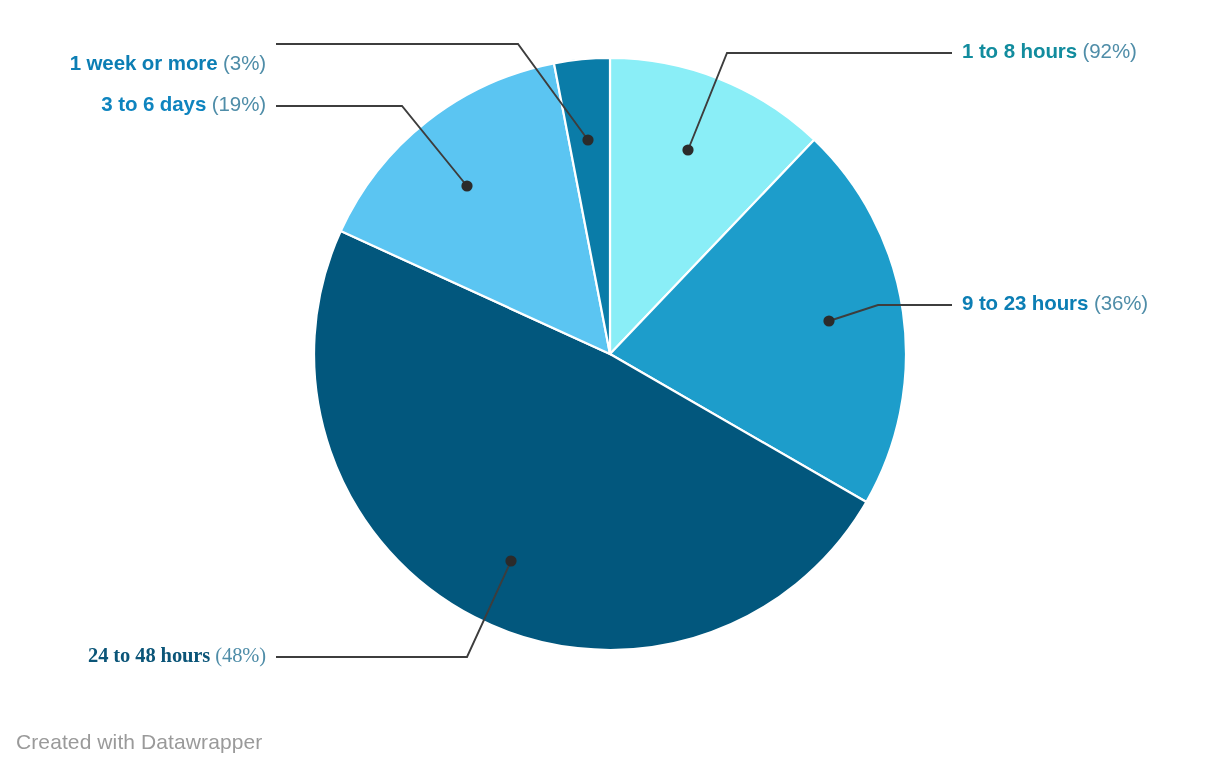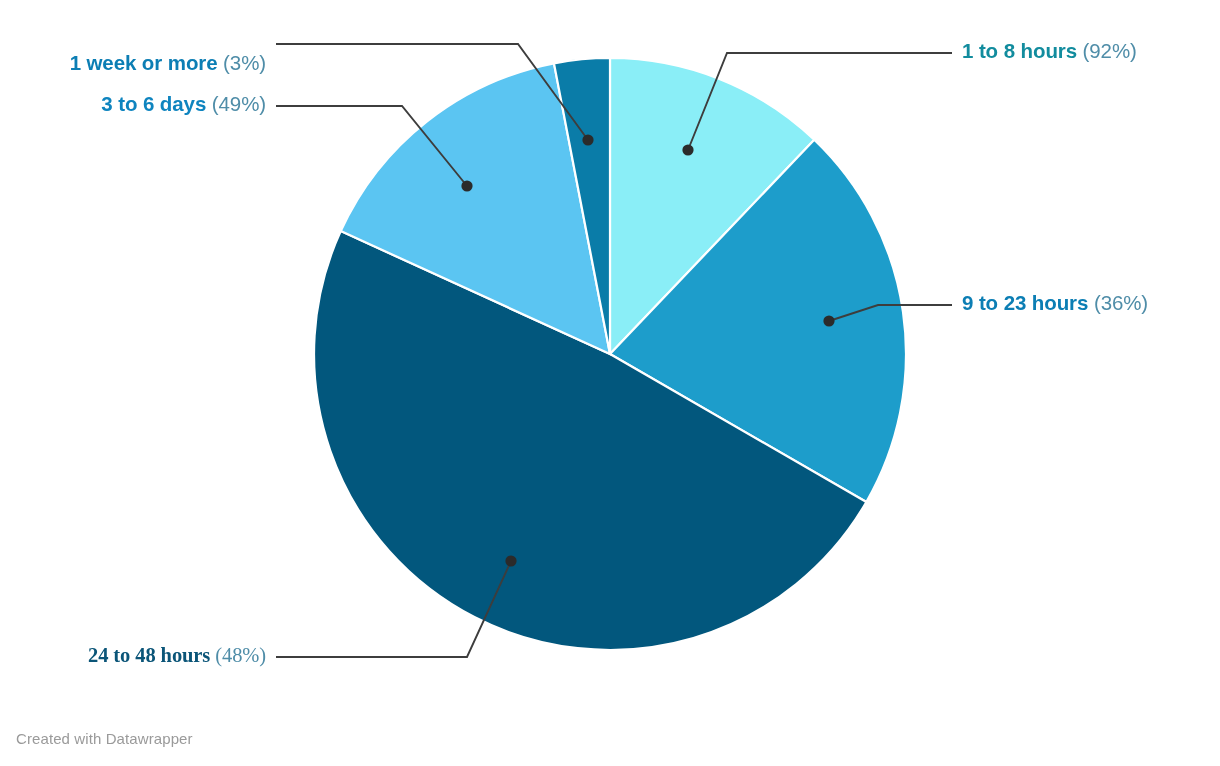--- a/index.html
+++ b/index.html
@@ -41,21 +41,21 @@
   .pie-label .pct {
     font-weight: 400;
     color: #4f8da8;
   }
   .label-right { text-align: left; }
   .label-left  { text-align: right; }
   #footer-credit {
     position: absolute;
     left: 16px;
     top: 730px;
-    font-size: 15px;
+    font-size: 21px;
     color: #9a9a9a;
     font-weight: 400;
     letter-spacing: 0.1px;
   }
 </style>
 </head>
 <body>
 
 <div id="chart-root">
 
@@ -78,18 +78,18 @@
         <circle cx="467" cy="186" r="5.6" class="leader-dot"></circle>
         <path d="M 276 44 L 518 44 L 588 140" class="leader-line"></path>
         <circle cx="588" cy="140" r="5.6" class="leader-dot"></circle>
       </g>
   </svg>
 
   <div id="labels-layer">
       <div class="pie-label label-right" style="color: rgb(18, 140, 158); top: 41px; left: 962px;"><span class="name">1 to 8 hours</span> <span class="pct">(92%)</span></div>
       <div class="pie-label label-right" style="color: rgb(12, 126, 180); top: 293px; left: 962px;"><span class="name">9 to 23 hours</span> <span class="pct">(36%)</span></div>
       <div class="pie-label label-left" style="color: rgb(11, 85, 120); top: 645px; left: 0px; width: 266px; font-family: Liberation Serif, serif;"><span class="name">24 to 48 hours</span> <span class="pct">(48%)</span></div>
-      <div class="pie-label label-left" style="color: rgb(14, 132, 191); top: 94px; left: 0px; width: 266px;"><span class="name">3 to 6 days</span> <span class="pct">(49%)</span></div>
+      <div class="pie-label label-left" style="color: rgb(14, 132, 191); top: 94px; left: 0px; width: 266px;"><span class="name">3 to 6 days</span> <span class="pct">(19%)</span></div>
       <div class="pie-label label-left" style="color: rgb(12, 126, 180); top: 25px; left: 0px; width: 266px; margin-top: 28px;"><span class="name">1 week or more</span> <span class="pct">(3%)</span></div>
     </div>
 
   <div id="footer-credit">Created with Datawrapper</div>
 </div>
 
 </body></html>

